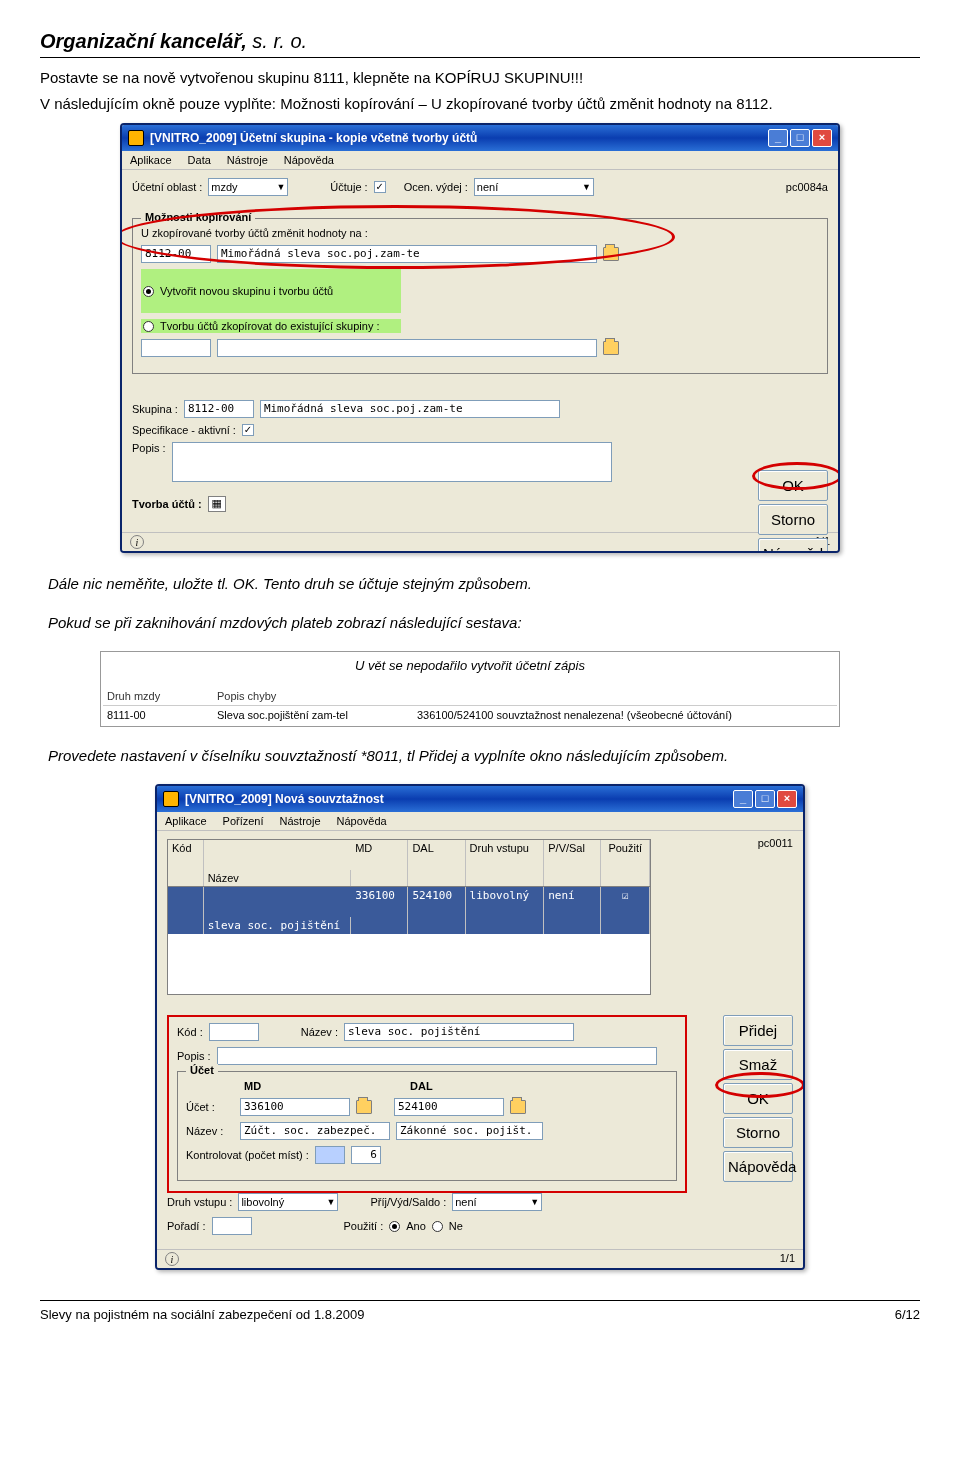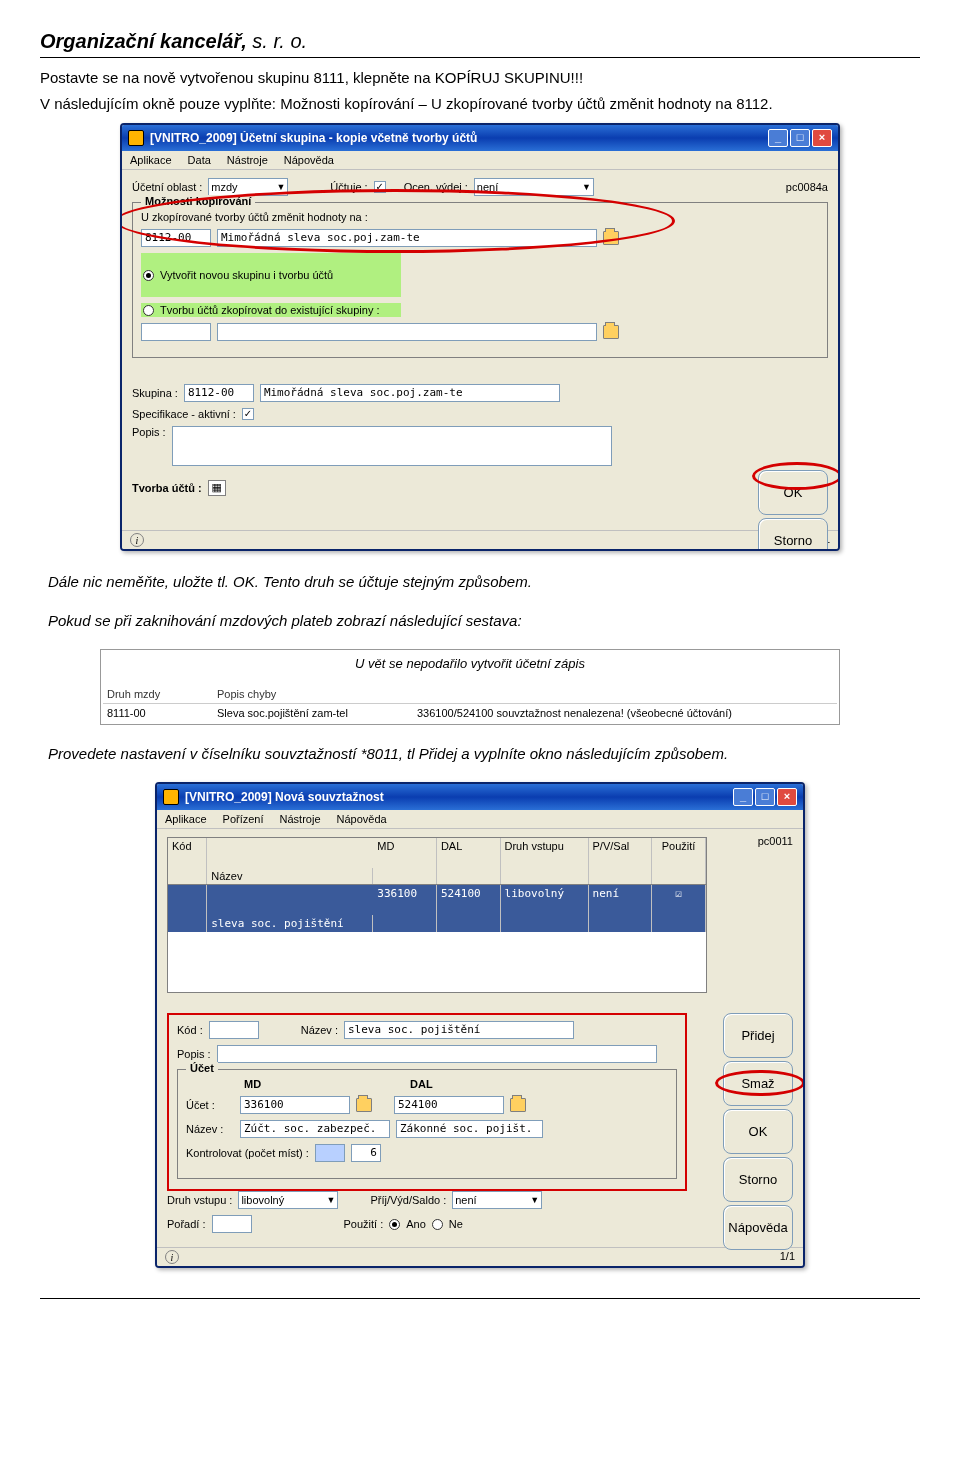--- a/index.html
+++ b/index.html
@@ -105,22 +105,22 @@
     border-radius: 50%/50%; pointer-events: none;
   }
   .hl-green { background: #b0f080; }
   .side-btns {
     position: absolute; right: 10px;
     display: flex; flex-direction: column; gap: 3px; width: 70px;
   }
   .side-btns.b1 { top: 300px; }
   .winbtn {
     border: 1px solid #7f9db9; background: #ece9d8;
-    padding: 14px 4px; font-size: 13px; text-align: center;
-    border-radius: 8px; box-shadow: 1px 1px 0 #fff inset;
+    padding: 6px 4px; font-size: 15px; text-align: center;
+    border-radius: 2px; box-shadow: 1px 1px 0 #fff inset;
   }
   .status {
     border-top: 1px solid #c0c0c0; background: #ece9d8;
     padding: 2px 8px; display: flex; justify-content: space-between;
     font-size: 11px;
   }
   .status .info-icon {
     width: 14px; height: 14px; border: 1px solid #808080;
     border-radius: 50%; display: inline-flex;
     align-items: center; justify-content: center;
@@ -209,21 +209,21 @@
         <span style="width:6px"></span>
         <span class="lbl">Ocen. výdej :</span>
         <span class="sel" style="width:120px">
             <span>není</span>
             <span class="arrow">▼</span>
           </span>
         <span style="flex:1"></span>
         <span>pc0084a</span>
       </div>
 
-      <div class="grp" style="margin-top:6px; position:relative;">
+      <div class="grp" style="margin-top:22px; position:relative;">
         <div class="grp-title">Možnosti kopírování</div>
         <div class="row">
             <span>U zkopírované tvorby účtů změnit hodnoty na :</span>
           </div>
         <div class="row">
           <span class="inp" style="width:70px">8112-00</span>
           <span class="inp" style="width:380px">Mimořádná sleva soc.poj.zam-te</span>
           <span class="open-icon"></span>
         </div>
         <div class="row hl-green" style="padding:16px 2px; width:260px;">
@@ -303,21 +303,21 @@
       </div>
     </div>
     <div class="menubar">
       <span>Aplikace</span>
       <span>Pořízení</span>
       <span>Nástroje</span>
       <span>Nápověda</span>
     </div>
     <div class="winbody" style="min-height:340px;">
       <div style="position:absolute; right:10px; top:6px;">pc0011</div>
-      <div class="grid" style="width:540px;">
+      <div class="grid" style="width:484px;">
         <div class="ghead">
           <div class="gcell gc1">Kód</div>
           <div class="gcell gc2">Název</div>
           <div class="gcell gc3">MD</div>
           <div class="gcell gc4">DAL</div>
           <div class="gcell gc5">Druh vstupu</div>
           <div class="gcell gc6">P/V/Sal</div>
           <div class="gcell gc7">Použití</div>
         </div>
         <div class="grow sel-row">
@@ -405,13 +405,17 @@
       </div>
       <div class="red-oval2" style="right:-2px; top:241px; width:90px; height:26px;"></div>
     </div>
     <div class="status">
       <span class="info-icon">i</span>
       <span>1/1</span>
     </div>
   </div>
 
   <div class="footer-line"></div>
+  <div class="footer">
+    <span>Slevy na pojistném na sociální zabezpečení od 1.8.2009</span>
+    <span>6/12</span>
+  </div>
 </div>
 
 </body></html>

